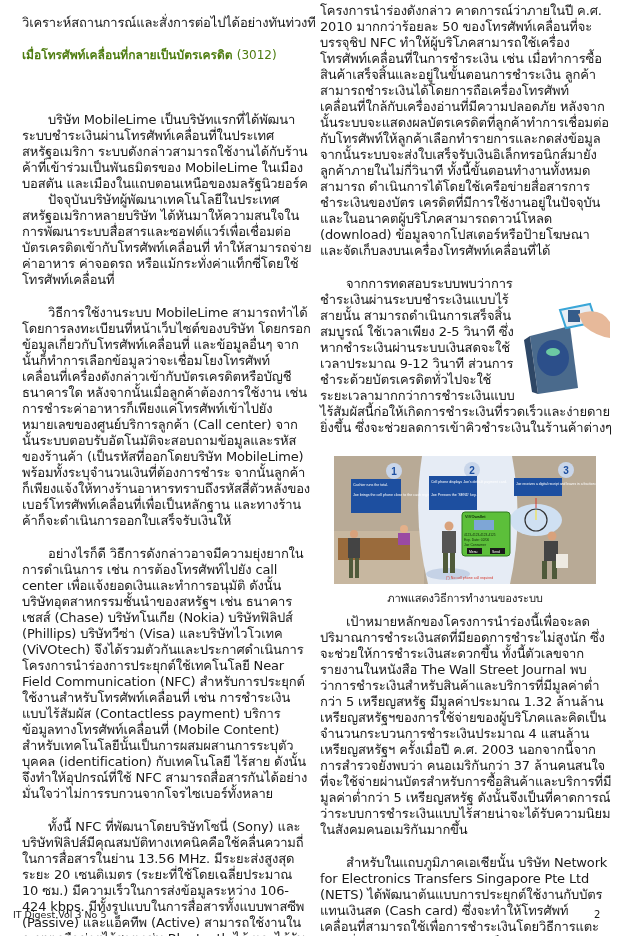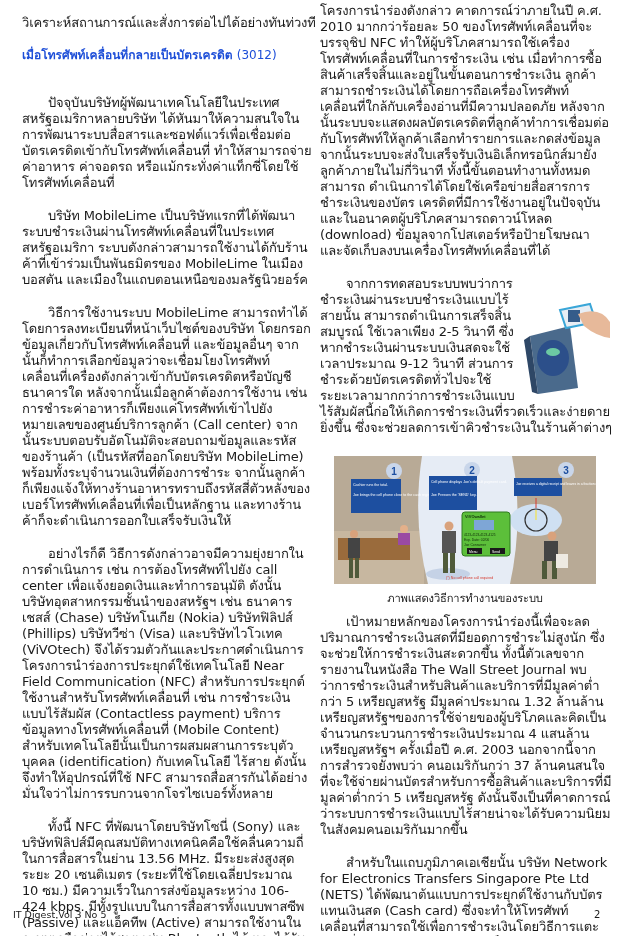--- a/index.html
+++ b/index.html
@@ -6,21 +6,21 @@
   body { width:630px; height:936px; position:relative; overflow:hidden;
          font-family:"DejaVu Sans", sans-serif; color:#1a1a1a; }
   .col { position:absolute; top:0; width:290px; }
   .col.left { left:22px; }
   .col.right { left:320px; width:292px; }
   p { margin:0; font-size:13px; line-height:16px; letter-spacing:-0.15px; }
   .indent { text-indent:26px; }
   .gap { margin-top:17px; }
   .intro { position:absolute; top:15px; left:0; width:300px; }
   .title { position:absolute; top:47px; left:0; font-size:12px; line-height:16px;
-           color:#1d4ed8; font-weight:bold; }
+           color:#4d7c0f; font-weight:bold; }
   .title .code { font-weight:normal; }
   .lbody { position:absolute; top:95px; left:0; width:290px; }
   .rbody { position:absolute; top:3px; left:0; width:292px; }
   .wrap-box { position:relative; }
   .float-img { float:right; width:92px; height:100px; margin:20px 0 0 4px; }
   .figure { margin-top:20px; margin-left:14px; width:262px; height:128px; position:relative; }
   .caption { text-align:center; font-size:11.2px; margin-top:2px;font-family:Liberation Serif, serif; }
   .footer-left { position:absolute; top:909px; left:13px; font-size:9.5px;
                  font-family:"DejaVu Sans", sans-serif; }
   .footer-right { position:absolute; top:909px; left:594px; font-size:10px; }
@@ -29,22 +29,22 @@
 </head>
 <body>
 
 <div class="col left">
   <p class="intro">วิเคราะห์สถานการณ์และสั่งการต่อไปได้อย่างทันท่วงที</p>
   <div class="title">
     <span>เมื่อโทรศัพท์เคลื่อนที่กลายเป็นบัตรเครดิต</span>
     <span class="code">(3012)</span>
   </div>
   <div class="lbody">
+    <p class="indent gap">บริษัท MobileLime เป็นบริษัทแรกที่ได้พัฒนาระบบชำระเงินผ่านโทรศัพท์เคลื่อนที่ในประเทศสหรัฐอเมริกา ระบบดังกล่าวสามารถใช้งานได้กับร้านค้าที่เข้าร่วมเป็นพันธมิตรของ MobileLime ในเมืองบอสตัน และเมืองในแถบตอนเหนือของมลรัฐนิวยอร์ค</p>
     <p class="indent">ปัจจุบันบริษัทผู้พัฒนาเทคโนโลยีในประเทศสหรัฐอเมริกาหลายบริษัท ได้หันมาให้ความสนใจในการพัฒนาระบบสื่อสารและซอฟต์แวร์เพื่อเชื่อมต่อบัตรเครดิตเข้ากับโทรศัพท์เคลื่อนที่ ทำให้สามารถจ่ายค่าอาหาร ค่าจอดรถ หรือแม้กระทั่งค่าแท็กซี่โดยใช้โทรศัพท์เคลื่อนที่</p>
-    <p class="indent gap">บริษัท MobileLime เป็นบริษัทแรกที่ได้พัฒนาระบบชำระเงินผ่านโทรศัพท์เคลื่อนที่ในประเทศสหรัฐอเมริกา ระบบดังกล่าวสามารถใช้งานได้กับร้านค้าที่เข้าร่วมเป็นพันธมิตรของ MobileLime ในเมืองบอสตัน และเมืองในแถบตอนเหนือของมลรัฐนิวยอร์ค</p>
     <p class="indent gap">วิธีการใช้งานระบบ MobileLime สามารถทำได้โดยการลงทะเบียนที่หน้าเว็บไซต์ของบริษัท โดยกรอกข้อมูลเกี่ยวกับโทรศัพท์เคลื่อนที่ และข้อมูลอื่นๆ จากนั้นก็ทำการเลือกข้อมูลว่าจะเชื่อมโยงโทรศัพท์เคลื่อนที่เครื่องดังกล่าวเข้ากับบัตรเครดิตหรือบัญชีธนาคารใด หลังจากนั้นเมื่อลูกค้าต้องการใช้งาน เช่น การชำระค่าอาหารก็เพียงแค่โทรศัพท์เข้าไปยังหมายเลขของศูนย์บริการลูกค้า (Call center) จากนั้นระบบตอบรับอัตโนมัติจะสอบถามข้อมูลและรหัสของร้านค้า (เป็นรหัสที่ออกโดยบริษัท MobileLime) พร้อมทั้งระบุจำนวนเงินที่ต้องการชำระ จากนั้นลูกค้าก็เพียงแจ้งให้ทางร้านอาหารทราบถึงรหัสสี่ตัวหลังของเบอร์โทรศัพท์เคลื่อนที่เพื่อเป็นหลักฐาน และทางร้านค้าก็จะดำเนินการออกใบเสร็จรับเงินให้</p>
     <p class="indent gap">อย่างไรก็ดี วิธีการดังกล่าวอาจมีความยุ่งยากในการดำเนินการ เช่น การต้องโทรศัพท์ไปยัง call center เพื่อแจ้งยอดเงินและทำการอนุมัติ ดังนั้นบริษัทอุตสาหกรรมชั้นนำของสหรัฐฯ เช่น ธนาคารเชสส์ (Chase) บริษัทโนเกีย (Nokia) บริษัทฟิลิปส์ (Phillips) บริษัทวีซ่า (Visa) และบริษัทไวโวเทค (ViVOtech) จึงได้รวมตัวกันและประกาศดำเนินการโครงการนำร่องการประยุกต์ใช้เทคโนโลยี Near Field Communication (NFC) สำหรับการประยุกต์ใช้งานสำหรับโทรศัพท์เคลื่อนที่ เช่น การชำระเงินแบบไร้สัมผัส (Contactless payment) บริการข้อมูลทางโทรศัพท์เคลื่อนที่ (Mobile Content) สำหรับเทคโนโลยีนั้นเป็นการผสมผสานการระบุตัวบุคคล (identification) กับเทคโนโลยี ไร้สาย ดังนั้นจึงทำให้อุปกรณ์ที่ใช้ NFC สามารถสื่อสารกันได้อย่างมั่นใจว่าไม่การรบกวนจากโจรไซเบอร์ทั้งหลาย</p>
     <p class="indent gap">ทั้งนี้ NFC ที่พัฒนาโดยบริษัทโซนี่ (Sony) และบริษัทฟิลิปส์มีคุณสมบัติทางเทคนิคคือใช้คลื่นความถี่ในการสื่อสารในย่าน 13.56 MHz. มีระยะส่งสูงสุดระยะ 20 เซนติเมตร (ระยะที่ใช้โดยเฉลี่ยประมาณ 10 ซม.) มีความเร็วในการส่งข้อมูลระหว่าง 106-424 kbps. มีทั้งรูปแบบในการสื่อสารทั้งแบบพาสซีพ (Passive) และแอ็คทีพ (Active) สามารถใช้งานในระบบเครือข่ายไร้สาย เช่น Bluetooth ได้ และได้รับมาตรฐาน ISO และ ECMA ปัจจุบันบริษัททั้งสอง ได้มีการร่วมมือกับบริษัทผู้ผลิตและพัฒนาโทรศัพท์เคลื่อนที่ต่างๆ จัดตั้งเป็น NFC Forum เพื่อดำเนินการผลักดันให้เกิดการประยุกต์ใช้งานในวงการและมีมาตรฐานสากล</p>
     <p class="indent gap">โครงการทดลองนำร่องนี้เป็นการทดสอบการประยุกต์ใช้โทรศัพท์เคลื่อนที่รุ่นใหม่ ทั้งนี้ทางกลุ่มพันธมิตรเจ้าของ</p>
   </div>
 </div>
 
 <div class="col right">
   <div class="rbody">
     <p>โครงการนำร่องดังกล่าว คาดการณ์ว่าภายในปี ค.ศ. 2010 มากกว่าร้อยละ 50 ของโทรศัพท์เคลื่อนที่จะบรรจุชิป NFC ทำให้ผู้บริโภคสามารถใช้เครื่องโทรศัพท์เคลื่อนที่ในการชำระเงิน เช่น เมื่อทำการซื้อสินค้าเสร็จสิ้นและอยู่ในขั้นตอนการชำระเงิน ลูกค้าสามารถชำระเงินได้โดยการถือเครื่องโทรศัพท์เคลื่อนที่ใกล้กับเครื่องอ่านที่มีความปลอดภัย หลังจากนั้นระบบจะแสดงผลบัตรเครดิตที่ลูกค้าทำการเชื่อมต่อกับโทรศัพท์ให้ลูกค้าเลือกทำรายการและกดส่งข้อมูล จากนั้นระบบจะส่งใบเสร็จรับเงินอิเล็กทรอนิกส์มายังลูกค้าภายในไม่กี่วินาที ทั้งนี้ขั้นตอนทำงานทั้งหมดสามารถ ดำเนินการได้โดยใช้เครือข่ายสื่อสารการชำระเงินของบัตร เครดิตที่มีการใช้งานอยู่ในปัจจุบัน และในอนาคตผู้บริโภคสามารถดาวน์โหลด (download) ข้อมูลจากโปสเตอร์หรือป้ายโฆษณาและจัดเก็บลงบนเครื่องโทรศัพท์เคลื่อนที่ได้</p>

